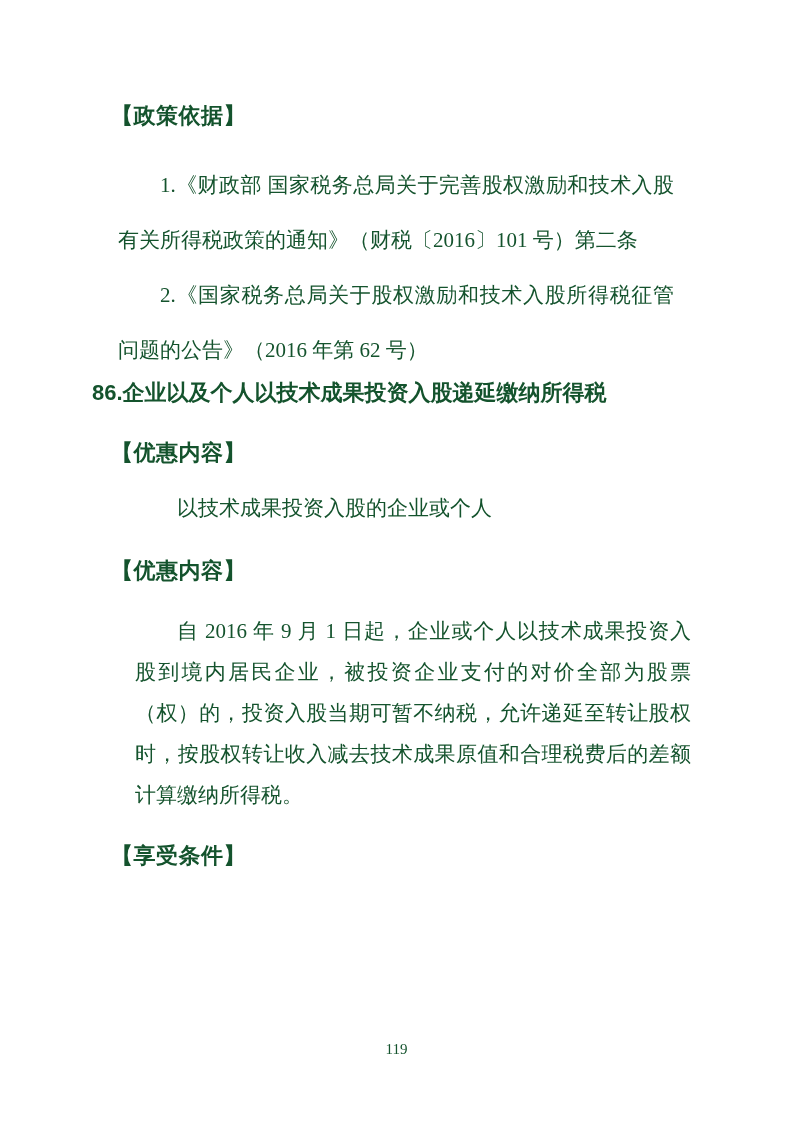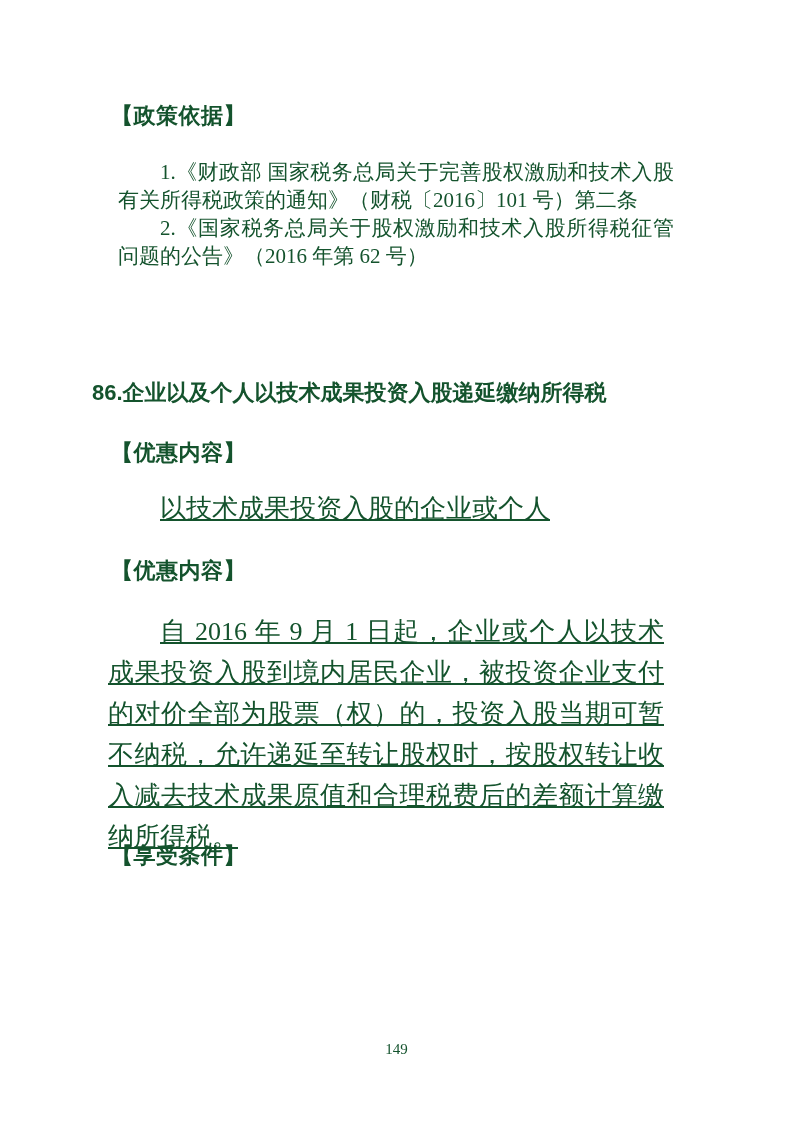--- a/index.html
+++ b/index.html
@@ -35,38 +35,37 @@
     font-weight: 700;
     font-size: 22px;
     line-height: 28px;
     white-space: nowrap;
   }
   .body-block {
     position: absolute;
     left: 118px;
     width: 556px;
     font-size: 21px;
-    line-height: 28px;
+    line-height: 55px;
     text-align: justify;
   }
   .body-block p {
     margin: 0;
     text-indent: 2em;
     text-align: justify;
   }
   .para {
     position: absolute;
-    left: 108px;
+    left: 135px;
     width: 556px;
     margin: 0;
-    font-size: 26px;
+    font-size: 21px;
     line-height: 41px;
     text-align: justify;
     text-indent: 2em;
-    text-decoration: underline;
   }
   .page-number {
     position: absolute;
     top: 1040px;
     left: 0;
     width: 100%;
     text-align: center;
     font-size: 15px;
     line-height: 18px;
     font-family: "Liberation Serif", "DejaVu Serif", serif;
@@ -90,15 +89,15 @@
 
   <p class="para" style="top:488px">以技术成果投资入股的企业或个人</p>
 
   <h2 class="bracket-heading" style="top:557px">【优惠内容】</h2>
 
   <p class="para" style="top:611px">自 2016 年 9 月 1 日起，企业或个人以技术成果投资入股到境内居民企业，被投资企业支付的对价全部为股票（权）的，投资入股当期可暂不纳税，允许递延至转让股权时，按股权转让收入减去技术成果原值和合理税费后的差额计算缴纳所得税。</p>
 
   <h2 class="bracket-heading" style="top:842px">【享受条件】</h2>
 
 
-  <div class="page-number">149</div>
+  <div class="page-number">119</div>
 
 </div>
 
 </body></html>

